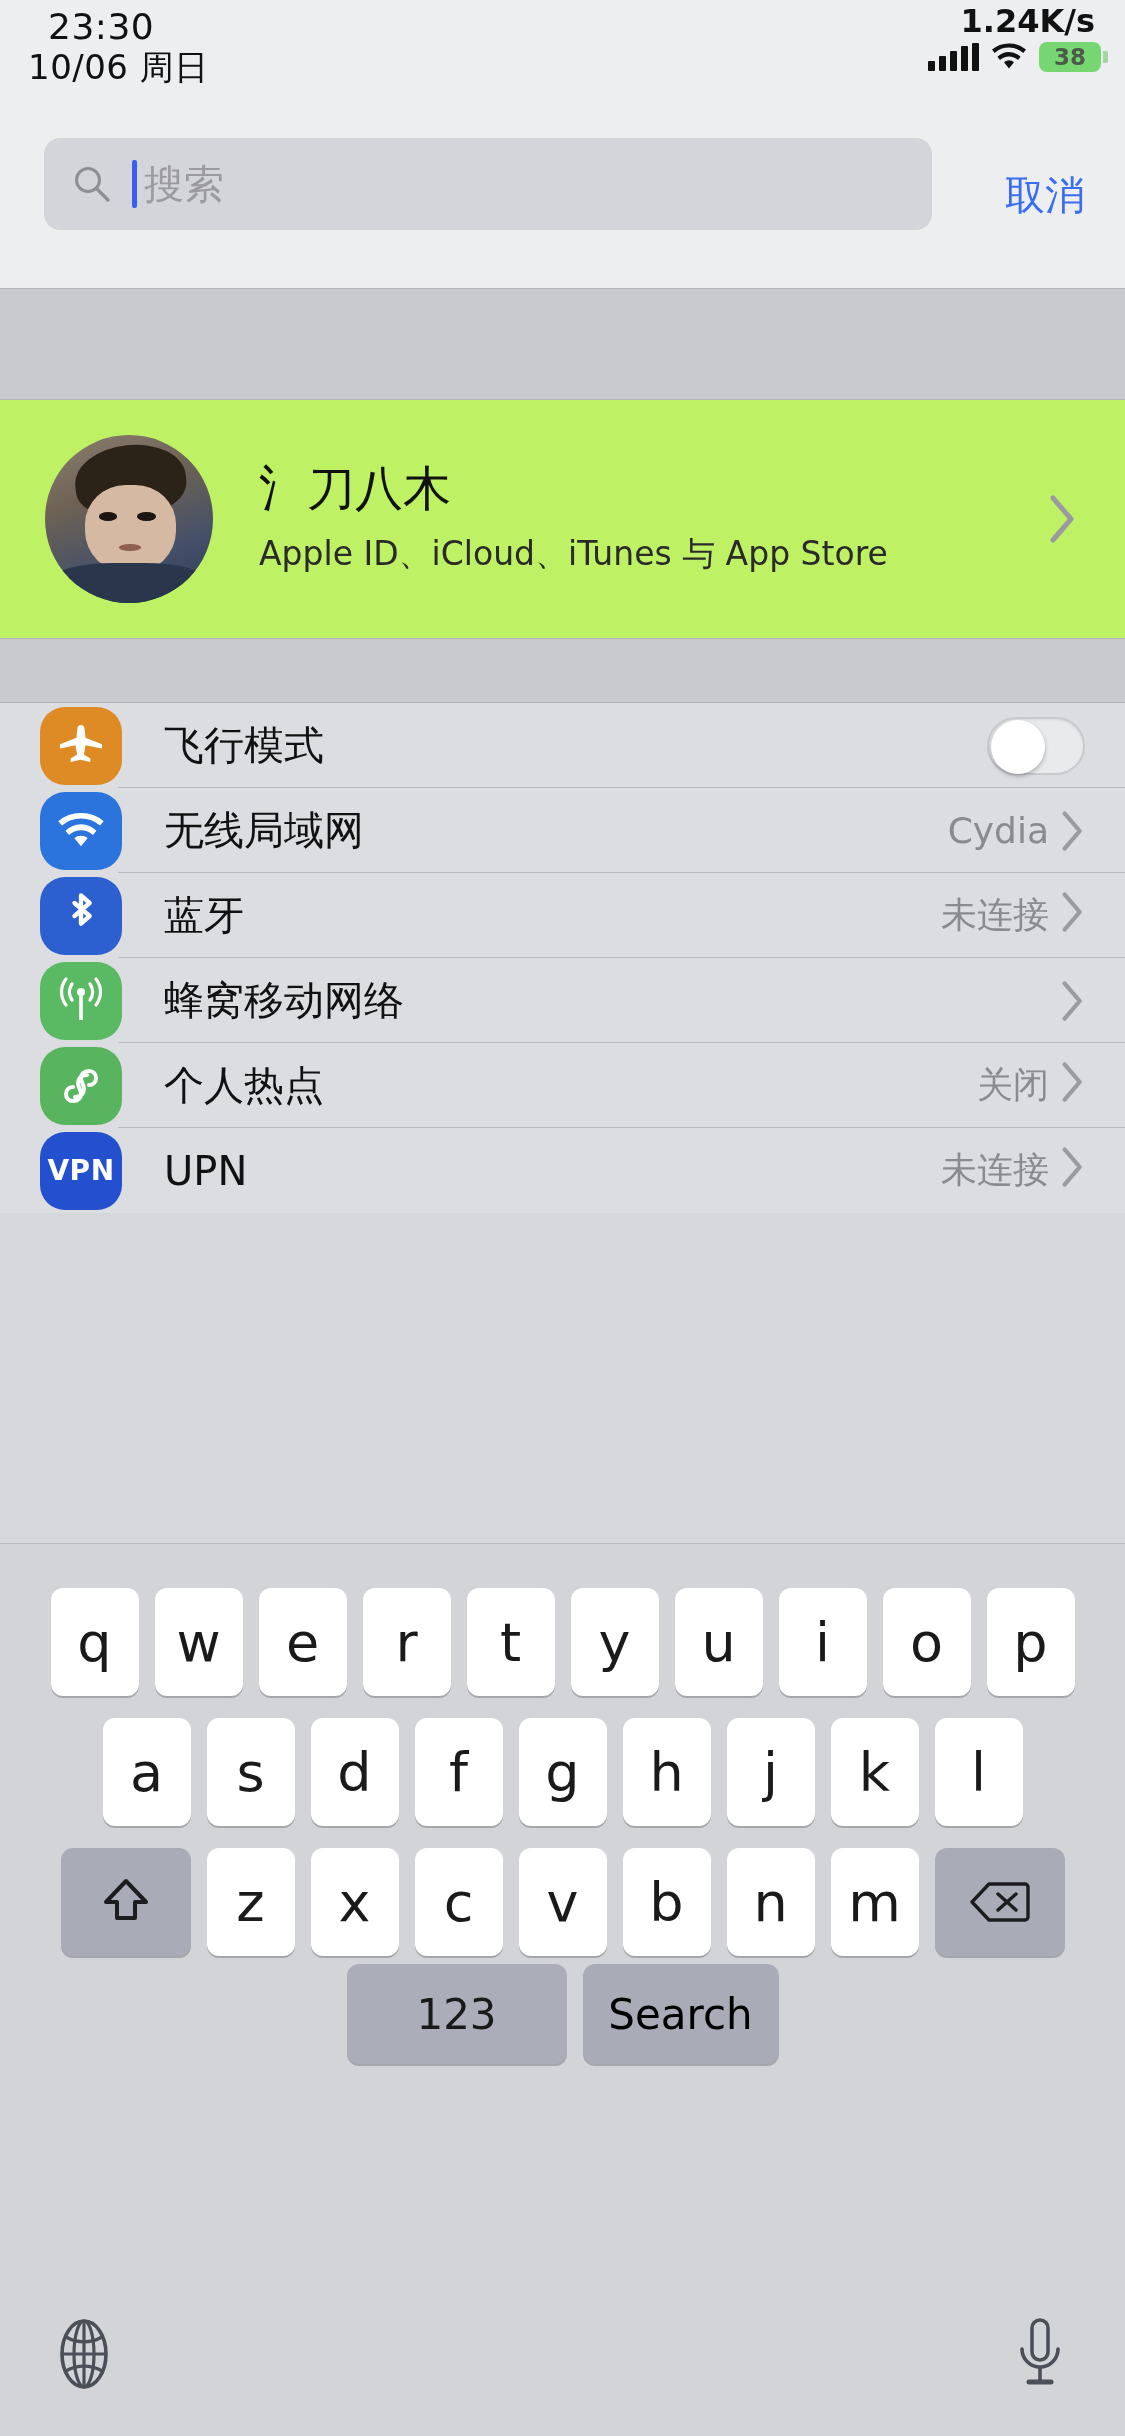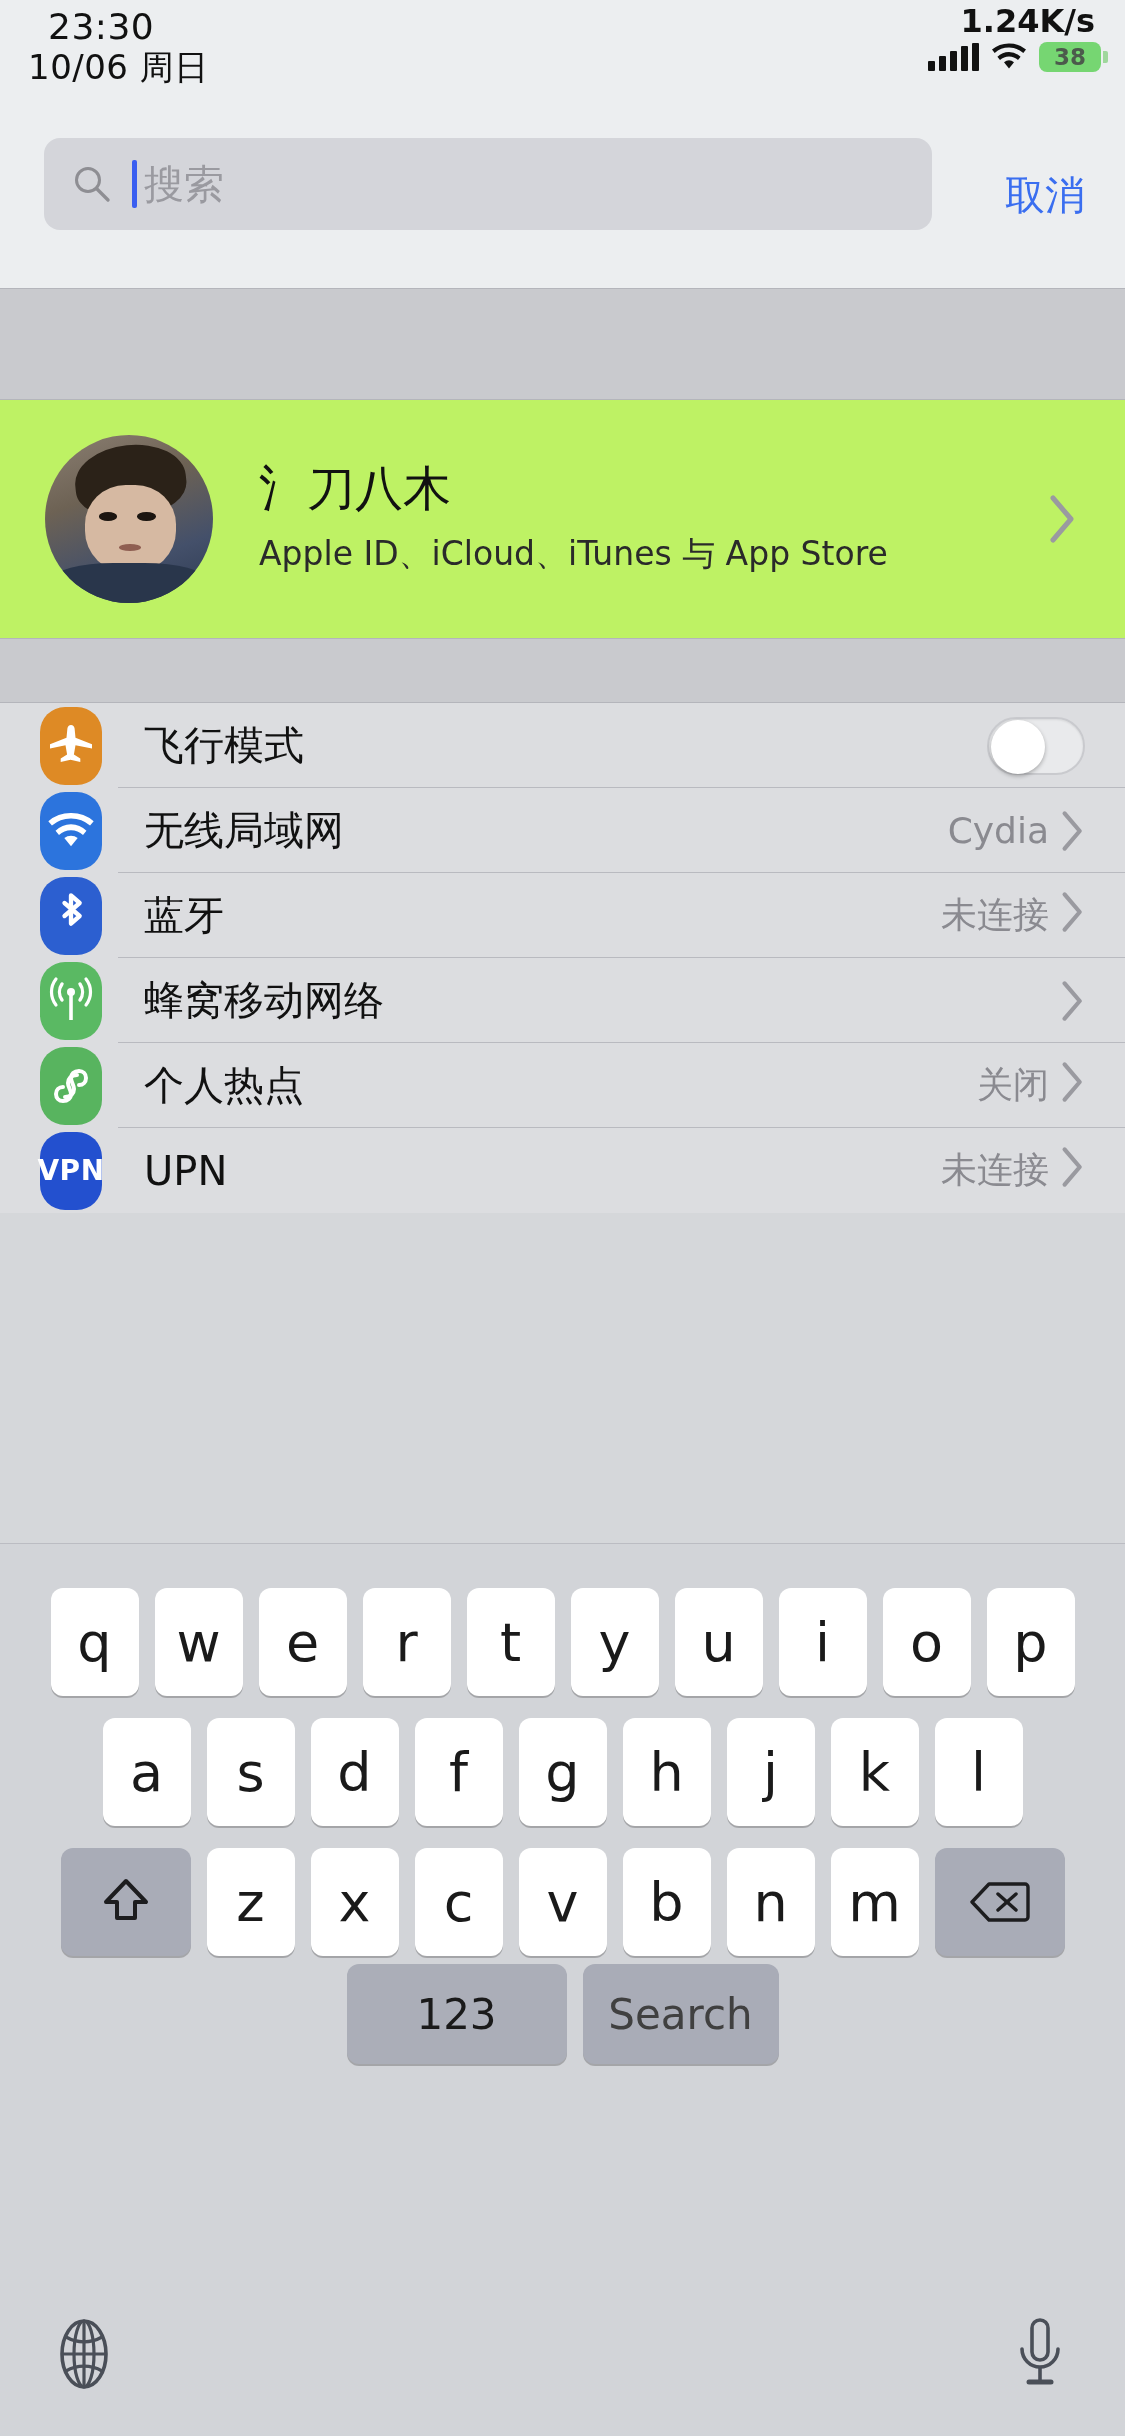--- a/index.html
+++ b/index.html
@@ -131,21 +131,21 @@
   }
   .row{
     position:relative; height:85px; display:flex; align-items:center;
     background:#dcdde0;
   }
   .row .sep{
     position:absolute; left:118px; right:0; bottom:0; height:1px;
     background:#b9bac0;
   }
   .icon{
-    margin-left:40px; width:62px; height:78px; border-radius:25px;
+    margin-left:40px; width:82px; height:78px; border-radius:25px;
     flex:none; display:flex; align-items:center; justify-content:center;
   }
   .ic-airplane{ background:#de8a25; }
   .ic-wifi{ background:#2c74dd; }
   .ic-bt{ background:#2c5fd0; }
   .ic-cell{ background:#5ab963; }
   .ic-hotspot{ background:#58b45f; }
   .ic-vpn{
     background:#2350cf; color:#fff; font-size:28px; font-weight:700;
     letter-spacing:0.5px;
@@ -188,21 +188,21 @@
   .key.mod{
     width:130px; background:#a9acb7; box-shadow:0 2px 0 rgba(0,0,0,.22);
   }
   .key.num{
     width:220px; height:100px; background:#abaeb8; font-size:42px;
   }
   .key.space{
     width:530px; height:100px; background:#fff; font-size:42px;
   }
   .key.search{
-    width:196px; height:100px; background:#a9acb7; font-size:42px; color:#404040;
+    width:196px; height:100px; background:#a9acb7; font-size:42px; color:#000000;
   }
   .kb-bottom{
     position:absolute; left:0; bottom:0; width:1125px; height:160px;
     display:flex; align-items:center; justify-content:space-between;
   }
   .globe-btn{ margin-left:48px; }
   .mic-btn{ margin-right:56px; }
 </style>
 </head>
 <body>

